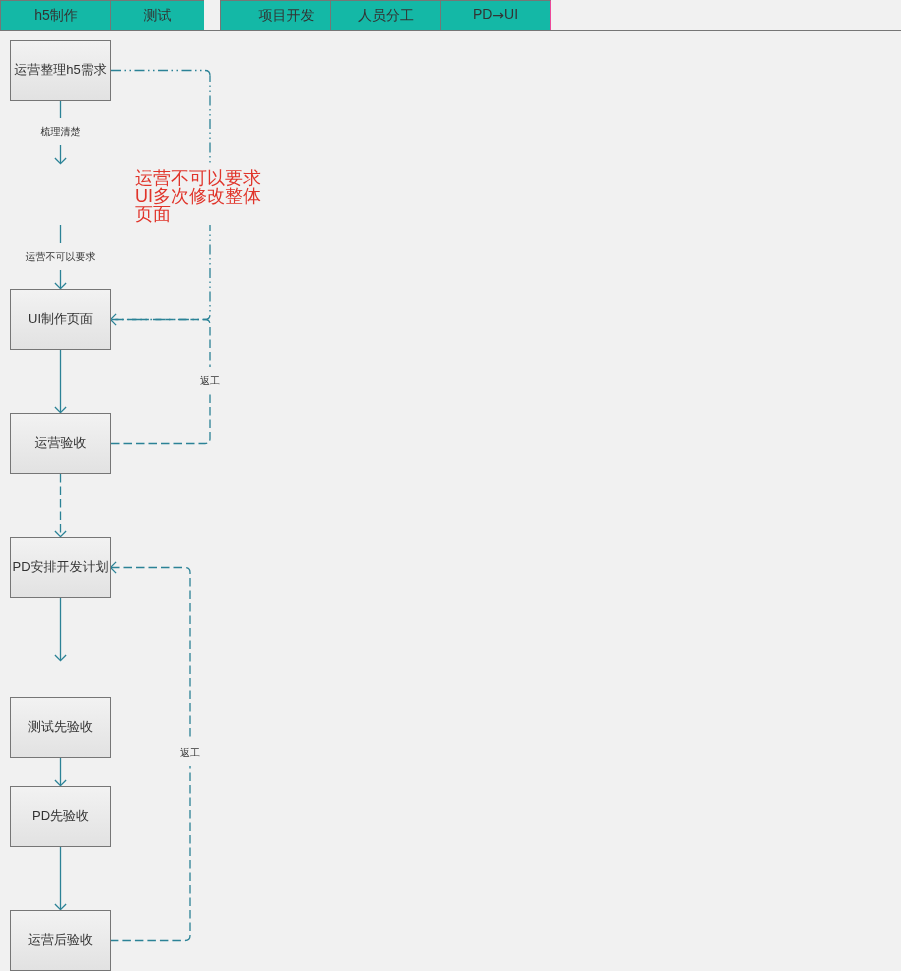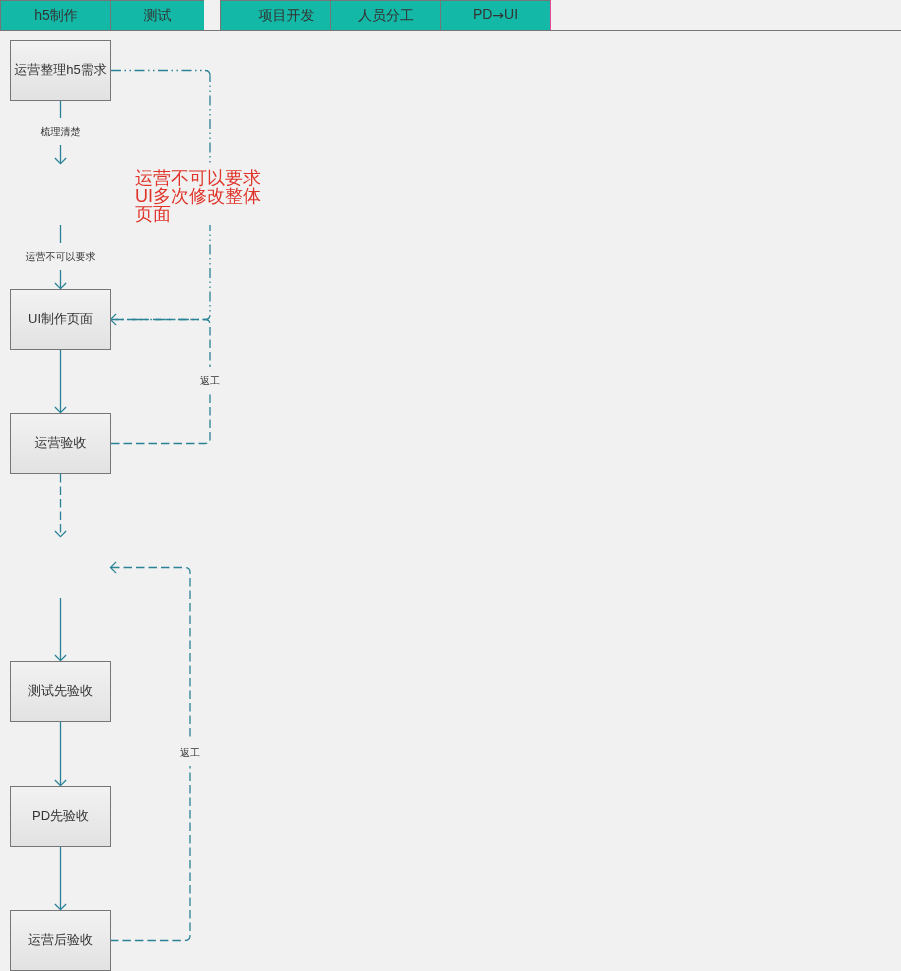--- a/index.html
+++ b/index.html
@@ -84,21 +84,24 @@
 
   <div class="node" style="left:10px;top:40px">
       <span class="nlabel">运营整理h5需求</span>
     </div>
   <div class="node" style="left:10px;top:413px">
       <span class="nlabel">运营验收</span>
     </div>
   <div class="node" style="left:10px;top:289px">
       <span class="nlabel">UI制作页面</span>
     </div>
-  <div class="node" style="left:10px;top:661px">
+  <div class="node" style="left:10px;top:537px">
+      <span class="nlabel">PD安排开发计划</span>
+    </div>
+  <div class="node" style="left:10px;top:697px">
       <span class="nlabel">测试先验收</span>
     </div>
   <div class="node" style="left:10px;top:786px">
       <span class="nlabel">PD先验收</span>
     </div>
   <div class="node" style="left:10px;top:910px">
       <span class="nlabel">运营后验收</span>
     </div>
 
   <div class="elabel" style="left:0;top:118px;width:121px">梳理清楚</div>

